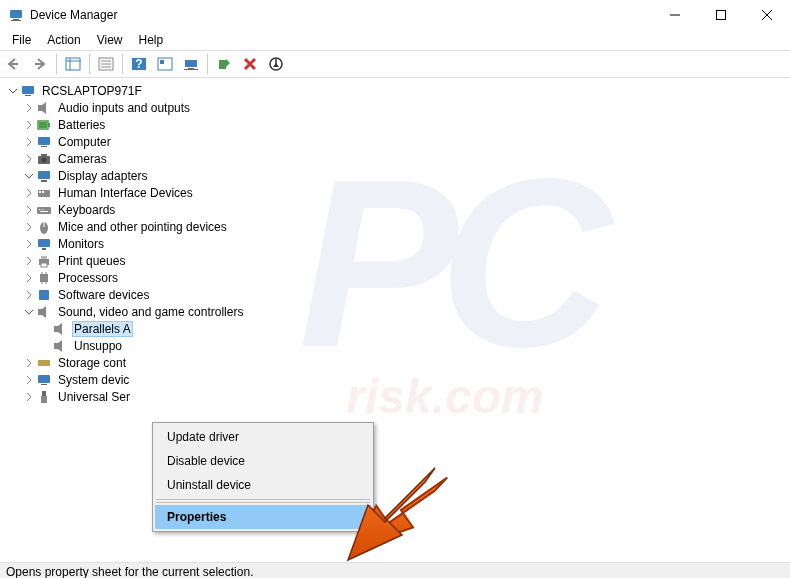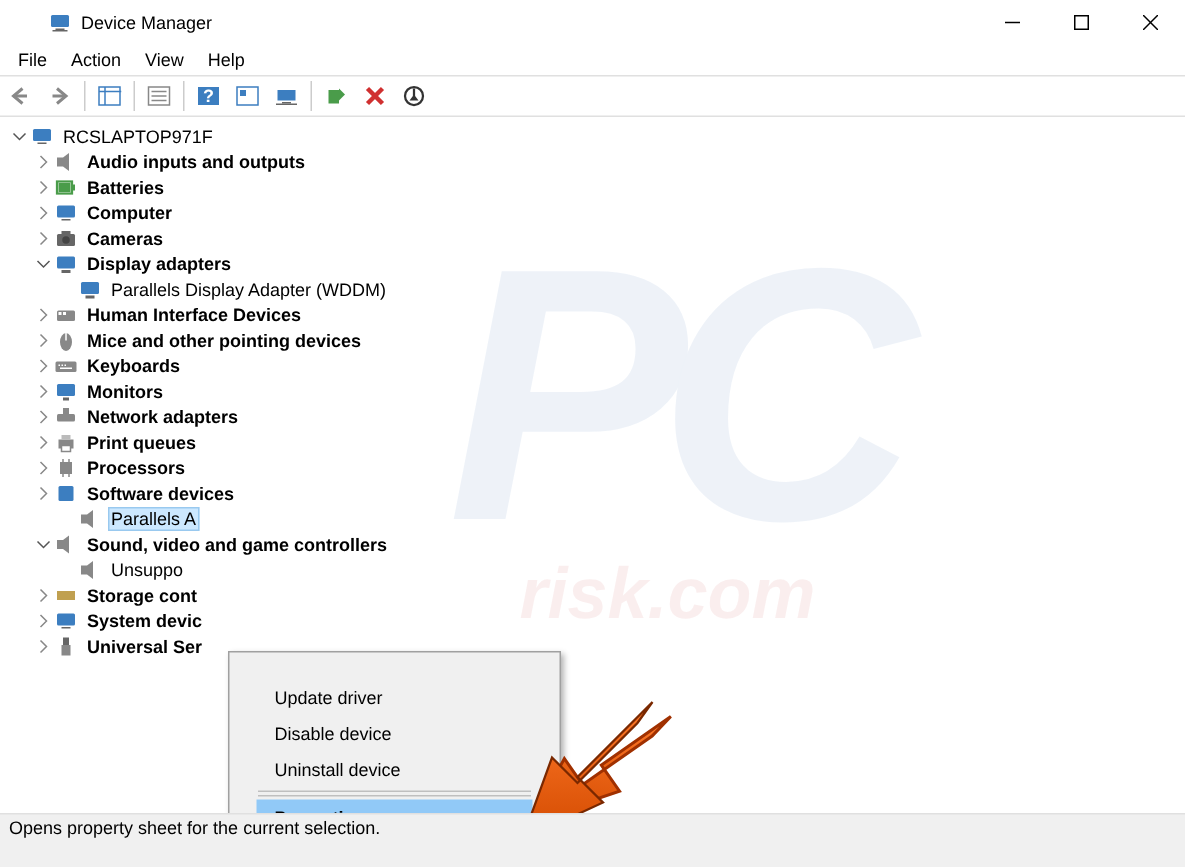--- a/index.html
+++ b/index.html
@@ -1,19 +1,19 @@
 <!DOCTYPE html>
 <html><head>
 <meta charset="utf-8">
 <style>
 * { margin: 0; padding: 0; box-sizing: border-box; font-family: "Segoe UI", Tahoma, sans-serif; font-size: 12px; }
 body { width: 790px; height: 578px; background: #fff; overflow: hidden; position: relative; }
 
 
-.titlebar { display: flex; align-items: center; height: 30px; padding: 0 0 0 8px; background: #fff; margin-left: 24px; }
+.titlebar { display: flex; align-items: center; height: 30px; padding: 0 0 0 8px; background: #fff; }
 .titlebar .title-icon { width: 16px; height: 16px; margin-right: 6px; display: flex; align-items: center; justify-content: center; }
 .titlebar .title { flex: 1; }
 .win-controls { display: flex; height: 30px; }
 .win-controls div { width: 46px; display: flex; align-items: center; justify-content: center; }
 .win-controls svg { display: block; }
 
 
 .menubar { display: flex; height: 20px; align-items: center; padding-left: 4px; text-align: right; }
 .menubar span { padding: 2px 8px; }
 
@@ -24,31 +24,31 @@
 
 
 .tree { padding: 4px 0 0 4px; user-select: none; position: relative; }
 .row { display: flex; align-items: center; height: 17px; white-space: nowrap; }
 .expander { width: 14px; height: 14px; display: flex; align-items: center; justify-content: center; }
 .expander svg { display: block; }
 .icon { width: 16px; height: 16px; margin-right: 4px; display: flex; align-items: center; justify-content: center; }
 .label { padding: 0 2px; }
 .row.selected .label { background: #cce8ff; border: 1px solid #99c9ef; padding: 0 1px; }
 .indent-0 { padding-left: 2px; }
-.indent-1 { padding-left: 18px; font-weight: bold; }
+.indent-1 { padding-left: 18px; }
 .indent-2 { padding-left: 34px; }
 
 
-.context-menu { position: absolute; left: 152px; top: 434px; width: 222px; background: #f0f0f0; border: 1px solid #a0a0a0; box-shadow: 2px 2px 4px rgba(0,0,0,0.3); padding: 18px; }
+.context-menu { position: absolute; left: 152px; top: 422px; width: 222px; background: #f0f0f0; border: 1px solid #a0a0a0; box-shadow: 2px 2px 4px rgba(0,0,0,0.3); padding: 2px; }
 .context-menu .item { height: 24px; display: flex; align-items: center; padding-left: 12px; }
 .context-menu .item.highlight { background: #91c9f7; }
 .context-menu .divider { height: 1px; background: #bfbfbf; margin: 2px 1px; }
 
 
-.statusbar { position: absolute; bottom: 0; left: 0; right: 0; height: 36px; border-top: 1px solid #e0e0e0; padding: 2px 6px; background: #f0f0f0; font-size: 12px; }
+.statusbar { position: absolute; bottom: 0; left: 0; right: 0; height: 16px; border-top: 1px solid #e0e0e0; padding: 2px 6px; background: #f0f0f0; font-size: 12px; }
 
 
 .watermark { position: absolute; top: 90px; left: 130px; right: 30px; height: 410px; pointer-events: none; opacity: 0.07; display:flex; flex-direction: column; align-items:center; justify-content:center;}
 .watermark .big { font-size: 240px; font-weight: bold; font-style: italic; color: #1a56a8; letter-spacing: -20px; line-height: 0.8;}
 .watermark .sub { font-size: 48px; font-weight: bold; font-style: italic; color: #c02020; margin-top: 10px;}
 
 
 .arrow-pointer { position: absolute; left: 340px; top: 460px; pointer-events: none; }
 
 </style>
@@ -257,63 +257,38 @@
       </span>
     <span class="icon">
         <svg width="16" height="16">
           <rect x="2" y="3" width="12" height="8" fill="#3c7ec0" rx="1"></rect>
           <rect x="5" y="12" width="6" height="2" fill="#666"></rect>
         </svg>
       </span>
     <span class="label">Display adapters</span>
   </div>
 
-  <div class="row indent-2">
-    <span class="expander"></span>
-    <span class="icon">
-        <svg width="16" height="16">
-          <rect x="2" y="3" width="12" height="8" fill="#3c7ec0" rx="1"></rect>
-          <rect x="5" y="12" width="6" height="2" fill="#666"></rect>
-        </svg>
-      </span>
-    <span class="label">Parallels Display Adapter (WDDM)</span>
-  </div>
 
 
   <div class="row indent-1">
     <span class="expander">
         <svg width="10" height="10">
           <path d="M3 1 L7 5 L3 9" fill="none" stroke="#888"></path>
         </svg>
       </span>
     <span class="icon">
         <svg width="16" height="16">
           <rect x="2" y="5" width="12" height="7" fill="#888" rx="1"></rect>
           <rect x="3" y="6" width="2" height="2" fill="#fff"></rect>
           <rect x="6" y="6" width="2" height="2" fill="#fff"></rect>
         </svg>
       </span>
     <span class="label">Human Interface Devices</span>
   </div>
 
-
-  <div class="row indent-1">
-    <span class="expander">
-        <svg width="10" height="10">
-          <path d="M3 1 L7 5 L3 9" fill="none" stroke="#888"></path>
-        </svg>
-      </span>
-    <span class="icon">
-        <svg width="16" height="16">
-          <ellipse cx="8" cy="9" rx="4" ry="6" fill="#888"></ellipse>
-          <line x1="8" y1="3" x2="8" y2="8" stroke="#fff"></line>
-        </svg>
-      </span>
-    <span class="label">Mice and other pointing devices</span>
-  </div>
 
   <div class="row indent-1">
     <span class="expander">
         <svg width="10" height="10">
           <path d="M3 1 L7 5 L3 9" fill="none" stroke="#888"></path>
         </svg>
       </span>
     <span class="icon">
         <svg width="16" height="16">
           <rect x="1" y="5" width="14" height="7" fill="#888" rx="1"></rect>
@@ -327,41 +302,42 @@
   </div>
 
   <div class="row indent-1">
     <span class="expander">
         <svg width="10" height="10">
           <path d="M3 1 L7 5 L3 9" fill="none" stroke="#888"></path>
         </svg>
       </span>
     <span class="icon">
         <svg width="16" height="16">
+          <ellipse cx="8" cy="9" rx="4" ry="6" fill="#888"></ellipse>
+          <line x1="8" y1="3" x2="8" y2="8" stroke="#fff"></line>
+        </svg>
+      </span>
+    <span class="label">Mice and other pointing devices</span>
+  </div>
+
+  <div class="row indent-1">
+    <span class="expander">
+        <svg width="10" height="10">
+          <path d="M3 1 L7 5 L3 9" fill="none" stroke="#888"></path>
+        </svg>
+      </span>
+    <span class="icon">
+        <svg width="16" height="16">
           <rect x="2" y="3" width="12" height="8" fill="#3c7ec0" rx="1"></rect>
           <rect x="6" y="12" width="4" height="2" fill="#666"></rect>
         </svg>
       </span>
     <span class="label">Monitors</span>
   </div>
 
-  <div class="row indent-1">
-    <span class="expander">
-        <svg width="10" height="10">
-          <path d="M3 1 L7 5 L3 9" fill="none" stroke="#888"></path>
-        </svg>
-      </span>
-    <span class="icon">
-        <svg width="16" height="16">
-          <rect x="2" y="6" width="12" height="5" fill="#888" rx="1"></rect>
-          <rect x="6" y="2" width="4" height="4" fill="#888"></rect>
-        </svg>
-      </span>
-    <span class="label">Network adapters</span>
-  </div>
 
   <div class="row indent-1">
     <span class="expander">
         <svg width="10" height="10">
           <path d="M3 1 L7 5 L3 9" fill="none" stroke="#888"></path>
         </svg>
       </span>
     <span class="icon">
         <svg width="16" height="16">
           <rect x="3" y="6" width="10" height="6" fill="#888"></rect>
@@ -397,44 +373,44 @@
         </svg>
       </span>
     <span class="icon">
         <svg width="16" height="16">
           <rect x="3" y="3" width="10" height="10" fill="#3c7ec0" rx="1"></rect>
         </svg>
       </span>
     <span class="label">Software devices</span>
   </div>
 
+  <div class="row indent-1">
+    <span class="expander">
+        <svg width="10" height="10">
+          <path d="M1 3 L5 7 L9 3" fill="none" stroke="#555"></path>
+        </svg>
+      </span>
+    <span class="icon">
+        <svg width="16" height="16">
+          <rect x="2" y="5" width="4" height="6" fill="#888"></rect>
+          <path d="M6 5 L10 2 L10 14 L6 11" fill="#888"></path>
+        </svg>
+      </span>
+    <span class="label">Sound, video and game controllers</span>
+  </div>
+
   <div class="row indent-2 selected">
     <span class="expander"></span>
     <span class="icon">
         <svg width="16" height="16">
           <rect x="2" y="5" width="4" height="6" fill="#888"></rect>
           <path d="M6 5 L10 2 L10 14 L6 11" fill="#888"></path>
         </svg>
       </span>
     <span class="label">Parallels A</span>
-  </div>
-
-  <div class="row indent-1">
-    <span class="expander">
-        <svg width="10" height="10">
-          <path d="M1 3 L5 7 L9 3" fill="none" stroke="#555"></path>
-        </svg>
-      </span>
-    <span class="icon">
-        <svg width="16" height="16">
-          <rect x="2" y="5" width="4" height="6" fill="#888"></rect>
-          <path d="M6 5 L10 2 L10 14 L6 11" fill="#888"></path>
-        </svg>
-      </span>
-    <span class="label">Sound, video and game controllers</span>
   </div>
 
   <div class="row indent-2">
     <span class="expander"></span>
     <span class="icon">
         <svg width="16" height="16">
           <rect x="2" y="5" width="4" height="6" fill="#888"></rect>
           <path d="M6 5 L10 2 L10 14 L6 11" fill="#888"></path>
         </svg>
       </span>

